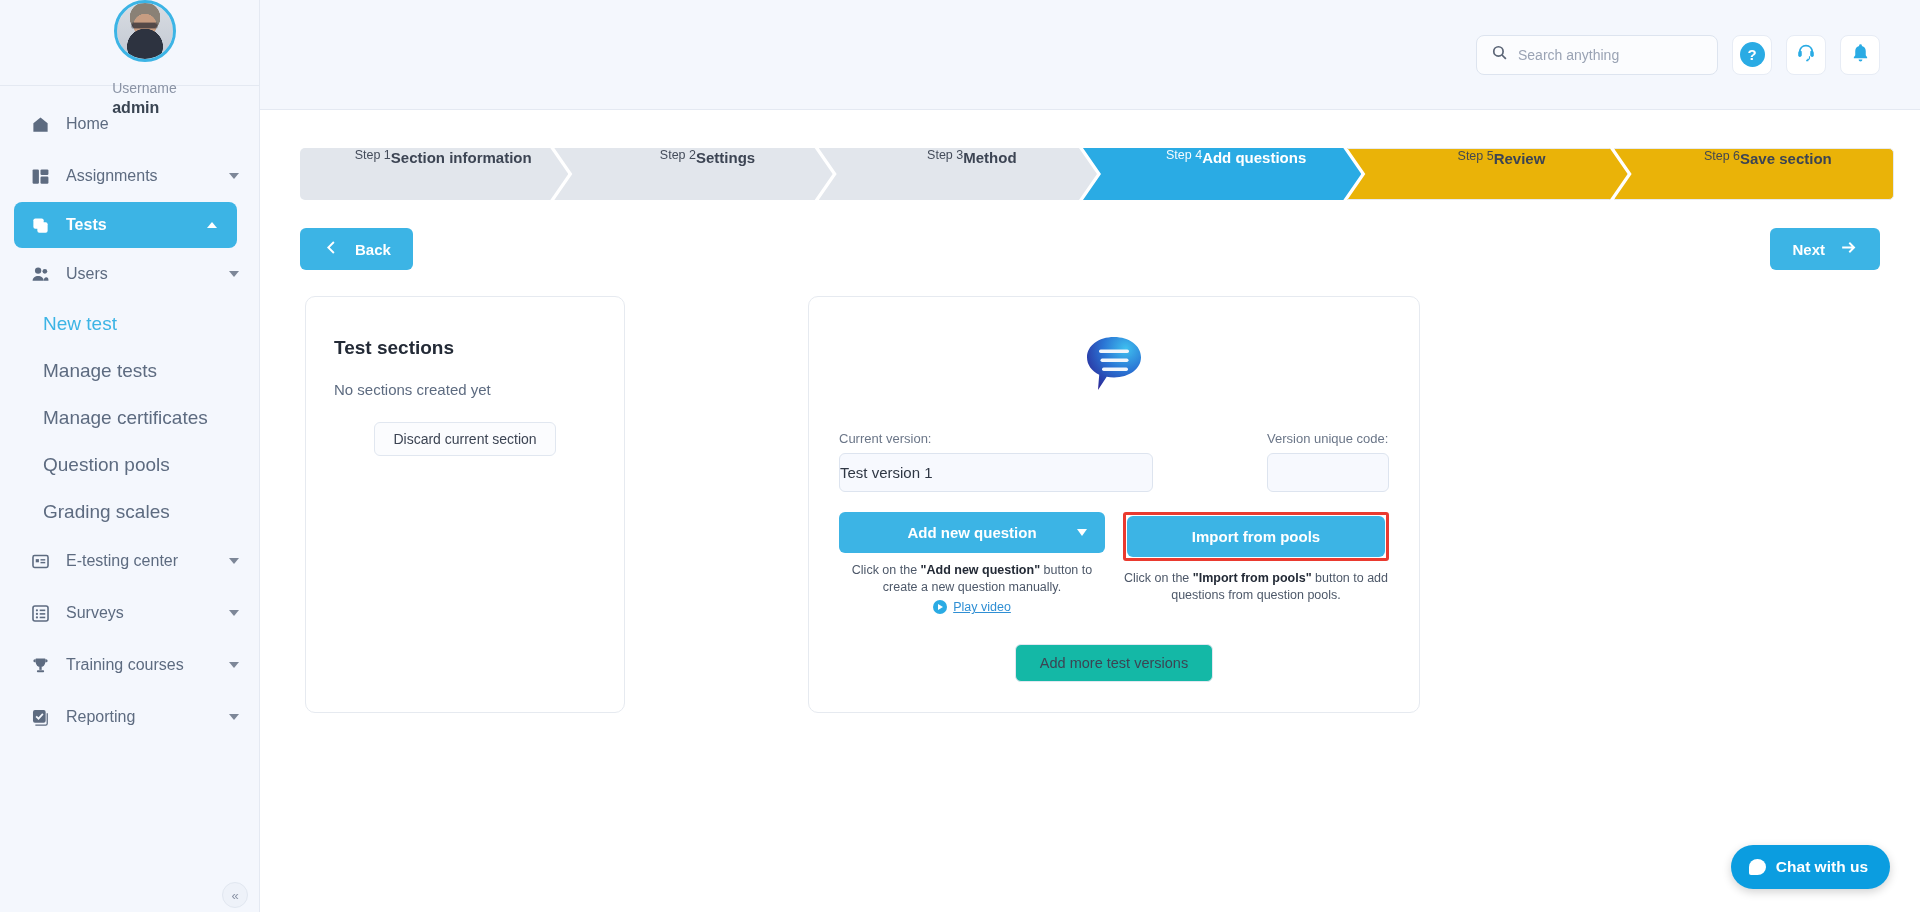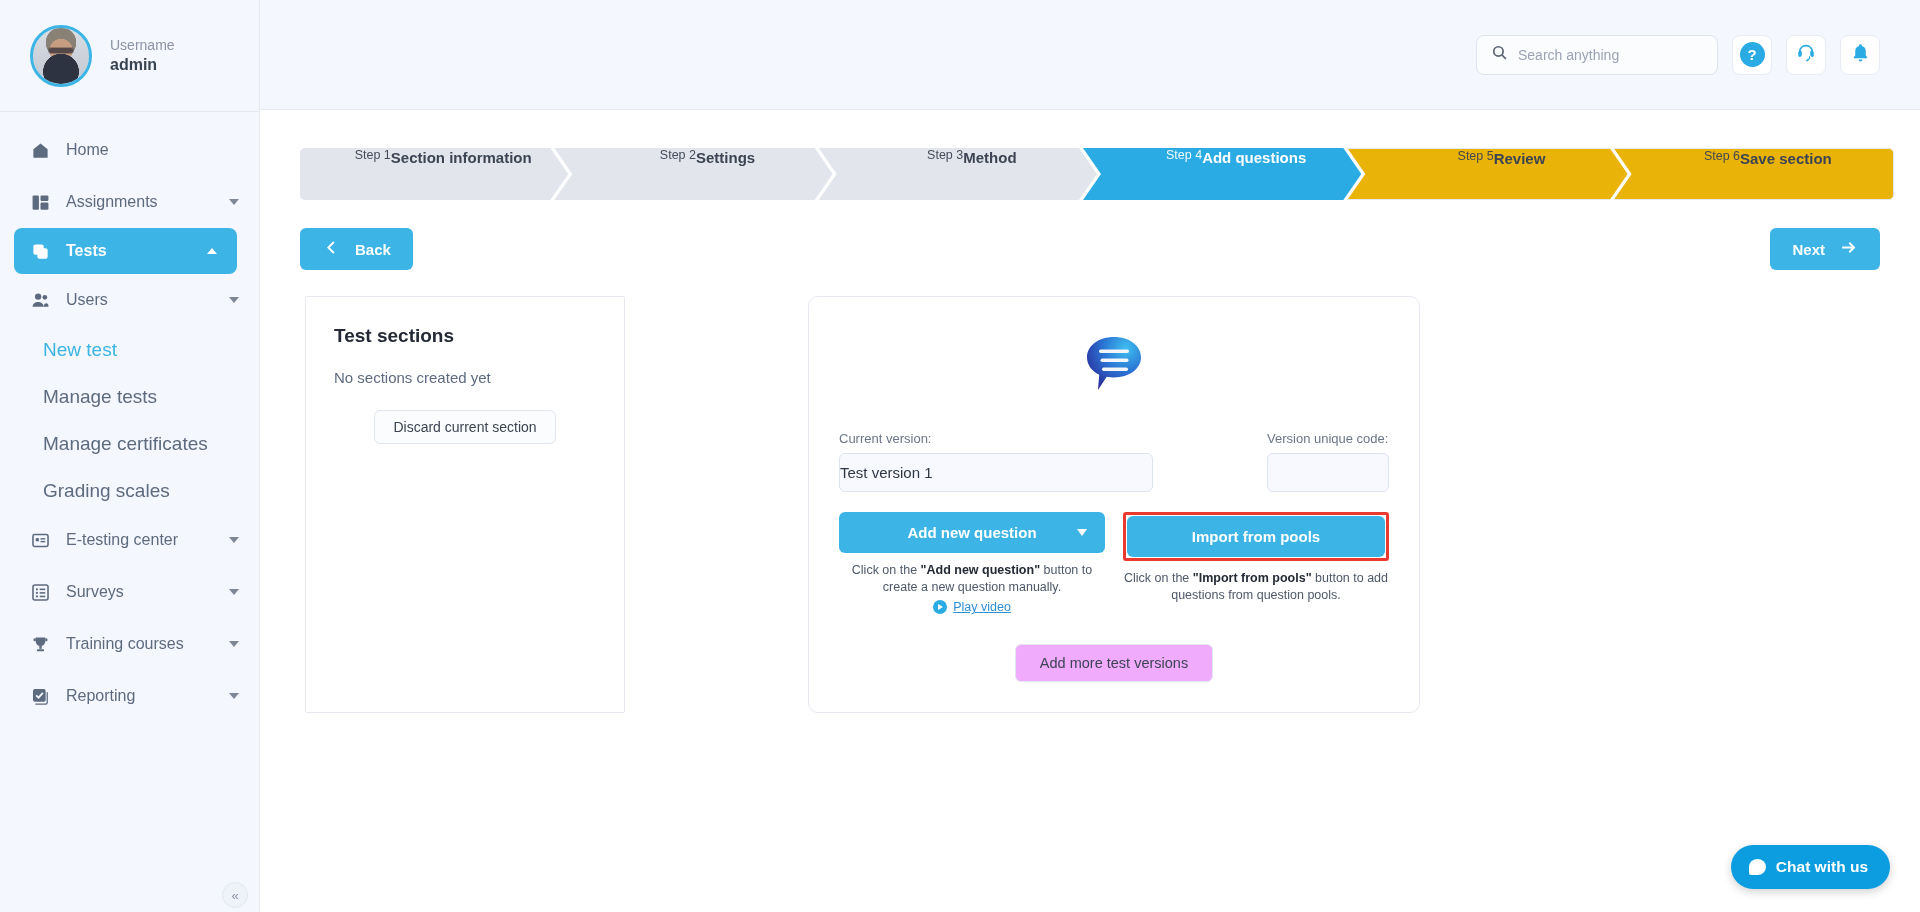--- a/index.html
+++ b/index.html
@@ -13,25 +13,26 @@
 
   
   .sidebar {
     width: 260px; height: 912px;
     background: #f4f7fd;
     border-right: 1px solid #e4e9f2;
     flex: 0 0 260px;
     position: relative;
   }
   .user-block {
-    height: 112px;
+    height: 86px;
     display: flex; align-items: center;
     padding-left: 30px;
     border-bottom: 1px solid #e4e9f2;
     gap: 18px;
+    flex-direction: column;
   }
   .avatar {
     width: 62px; height: 62px; border-radius: 50%;
     border: 3px solid #3cb4e5;
     background:
       radial-gradient(circle at 50% 78%, #2d3340 0 34%, transparent 35%),
       radial-gradient(circle at 50% 40%, #c79d82 0 26%, transparent 27%),
       radial-gradient(circle at 50% 26%, #8a8176 0 30%, transparent 31%),
       linear-gradient(#d9dde3, #c2c8d2);
     background-clip: padding-box;
@@ -149,22 +150,22 @@
     display: flex; align-items: center; gap: 14px;
     padding: 0 22px; font-size: 15px; font-weight: bold;
     font-family: "Liberation Sans", sans-serif;
   }
   .btn-nav svg { width: 19px; height: 19px; stroke: #fff; fill: none; stroke-width: 2.4; }
 
   
   .panels { display: flex; gap: 0; margin-top: 26px; }
   .card-sections {
     width: 320px; min-height: 212px;
-    border: 1px solid #e6eaf0; border-radius: 2px;
-    background: #fff; padding: 28px 28px;
+    border: 1px solid #e6eaf0; border-radius: 10px;
+    background: #fff; padding: 40px 28px;
     margin-left: 5px;
   }
   .card-title { font-size: 19px; font-weight: bold; color: #232a36; }
   .card-empty { font-size: 15px; color: #5d6b80; margin-top: 22px; }
   .btn-outline {
     margin-top: 24px; height: 34px; padding: 0 18px;
     border: 1px solid #e1e7f0; border-radius: 6px;
     background: #fbfcfe; color: #3c4453; font-size: 14px; cursor: pointer;
     display: block; margin-left: auto; margin-right: auto;
     font-family: "Liberation Sans", sans-serif;
@@ -222,21 +223,21 @@
   }
   .play-circle::after {
     content:""; width:0; height:0;
     border-left: 5px solid #fff;
     border-top: 3.4px solid transparent; border-bottom: 3.4px solid transparent;
     margin-left: 1.5px;
   }
   .btn-versions {
     margin-top: 30px; height: 38px; padding: 0 24px;
     border: 1px solid #e1e7f0; border-radius: 6px;
-    background: #f0abfc; color: #3c4453; font-size: 14.5px; cursor: pointer;
+    background: #14b8a6; color: #3c4453; font-size: 14.5px; cursor: pointer;
     font-family: "Liberation Sans", sans-serif;
   }
 
   .chat-widget {
     position: absolute; right: 30px; bottom: 23px;
     height: 44px; border-radius: 24px; background: #0b9de0;
     display: flex; align-items: center; gap: 10px;
     padding: 0 22px 0 18px; cursor: pointer;
     box-shadow: 0 3px 10px rgba(0,0,0,.18);
   }
@@ -307,20 +308,23 @@
       </div>
 
       <div class="subnav-item current">
         <span>New test</span>
       </div>
       <div class="subnav-item">
         <span>Manage tests</span>
       </div>
       <div class="subnav-item">
         <span>Manage certificates</span>
+      </div>
+      <div class="subnav-item">
+        <span>Question pools</span>
       </div>
       <div class="subnav-item">
         <span>Grading scales</span>
       </div>
 
       <div class="nav-item">
         <span class="nav-icon">
           <svg viewBox="0 0 24 24">
               <rect x="2.5" y="4.5" width="19" height="15" rx="2" fill="none" stroke="#5d6b80" stroke-width="2"></rect>
               <rect x="6" y="9" width="4" height="4"></rect>

